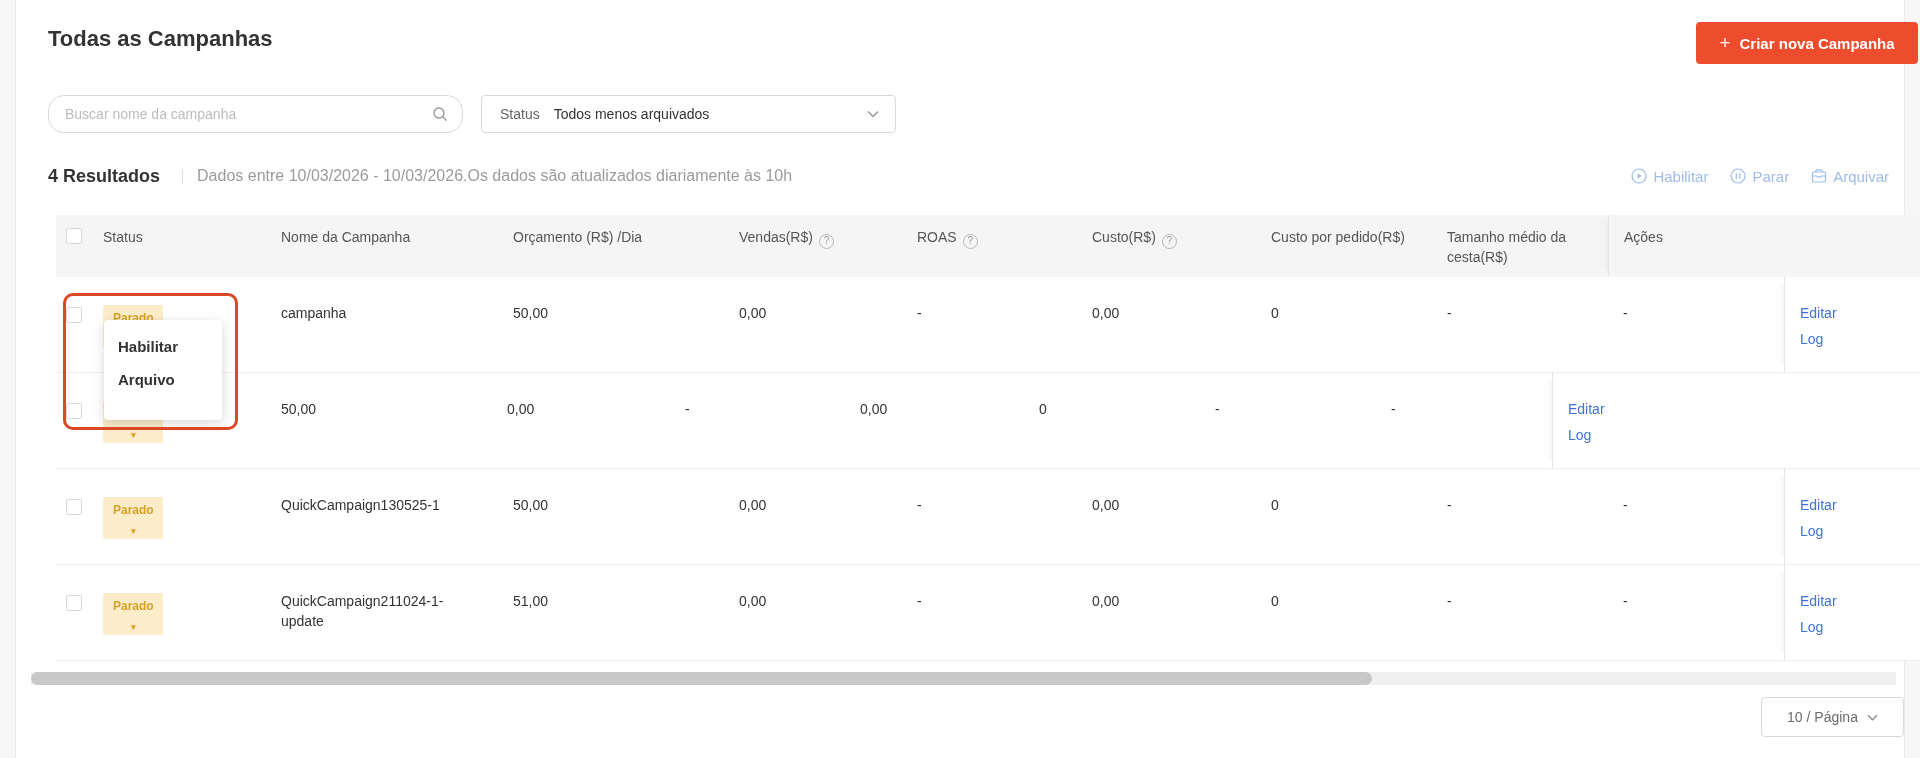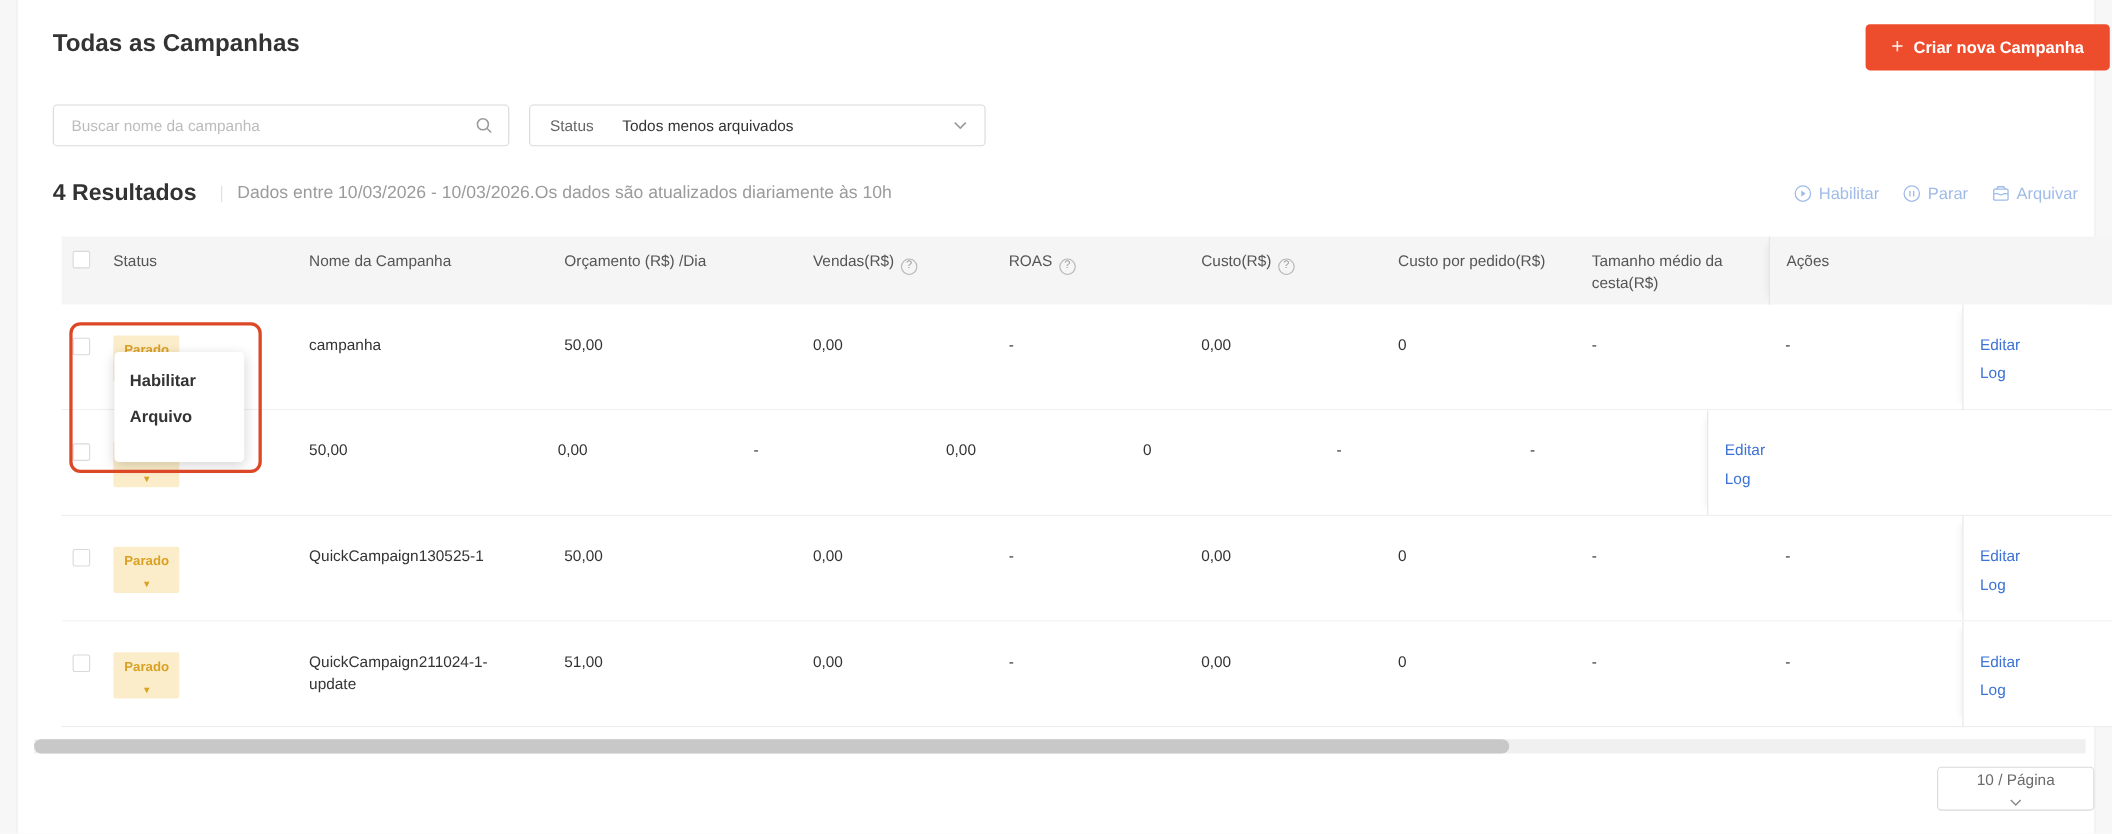--- a/index.html
+++ b/index.html
@@ -12,36 +12,36 @@
   
   .page-title { position:absolute; left:32px; top:26px; font-size:22px; font-weight:bold; color:#333; }
   .create-btn { position:absolute; left:1680px; top:22px; width:222px; height:42px; background:#EE4D2D;
                 border:none; border-radius:4px; color:#fff; font-size:15px; font-weight:bold;
                 display:flex; align-items:center; justify-content:center; gap:9px; cursor:pointer;
                 font-family:"Liberation Sans", sans-serif; }
   .create-btn .plus { font-size:19px; font-weight:normal; opacity:.92; line-height:1; margin-top:-2px; }
 
   
   .search-box { position:absolute; left:32px; top:95px; width:415px; height:38px;
-                border:1px solid #d9d9d9; border-radius:4px; background:#fff; display:flex; align-items:center; }
+                border:1px solid #d9d9d9; border-radius:16px; background:#fff; display:flex; align-items:center; }
   .search-box input { flex:1; border:none; outline:none; padding:0 10px 0 16px; font-size:14px; color:#333;
                       font-family:"Liberation Sans", sans-serif; background:transparent; }
   .search-box input::placeholder { color:#bcbcbc; }
   .search-box .sicon { margin-right:14px; color:#999; display:flex; }
 
   .status-select { position:absolute; left:465px; top:95px; width:415px; height:38px;
                    border:1px solid #d9d9d9; border-radius:4px; background:#fff;
                    display:flex; align-items:center; cursor:pointer; }
   .status-select .lbl { color:#666; font-size:14px; margin-left:18px; }
-  .status-select .val { color:#333; font-size:14px; margin-left:26px; }
+  .status-select .val { color:#333; font-size:14px; margin-left:14px; }
   .status-select .chev { margin-left:auto; margin-right:16px; color:#999; display:flex; }
 
   
   .results-line { position:absolute; left:32px; top:165px; height:22px; display:flex; align-items:center; }
-  .results-count { font-size:21px; font-weight:bold; color:#333; }
+  .results-count { font-size:18px; font-weight:bold; color:#333; }
   .results-divider { width:1px; height:15px; background:#ddd; margin:0 14px 0 22px; }
   .results-info { font-size:16px; color:#9b9b9b; }
 
   .bulk-actions { position:absolute; right:15px; top:164px; height:24px; display:flex; align-items:center;
                   gap:22px; color:#9FBBE8; font-size:15px; }
   .bulk-actions .ba { display:flex; align-items:center; gap:6px; cursor:pointer; }
 
   
   .tbl { position:absolute; left:40px; top:215px; width:1865px; }
   .trow { display:flex; width:1865px; }
@@ -82,21 +82,21 @@
   .annotation { position:absolute; left:47px; top:293px; width:175px; height:137px;
                 border:3px solid #DC4826; border-radius:10px; z-index:50; pointer-events:none; }
 
   
   .hscroll-track { position:absolute; left:15px; top:672px; width:1865px; height:13px; background:#f0f0f0; }
   .hscroll-thumb { position:absolute; left:0; top:0; width:1341px; height:13px; background:#c8c8c8; border-radius:7px; cursor:grab; }
 
   
   .pager { position:absolute; left:1745px; top:697px; width:143px; height:40px; border:1px solid #d9d9d9;
            border-radius:4px; background:#fff; display:flex; align-items:center; justify-content:center;
-           gap:9px; color:#6b6b6b; font-size:14px; cursor:pointer;flex-direction:column; }
+           gap:9px; color:#6b6b6b; font-size:14px; cursor:pointer; }
   .pager .chev { display:flex; color:#8a8a8a; }
 </style>
 </head>
 <body>
 
 <div id="app">
   <div class="card">
 
     <div class="page-title">Todas as Campanhas</div>
 

